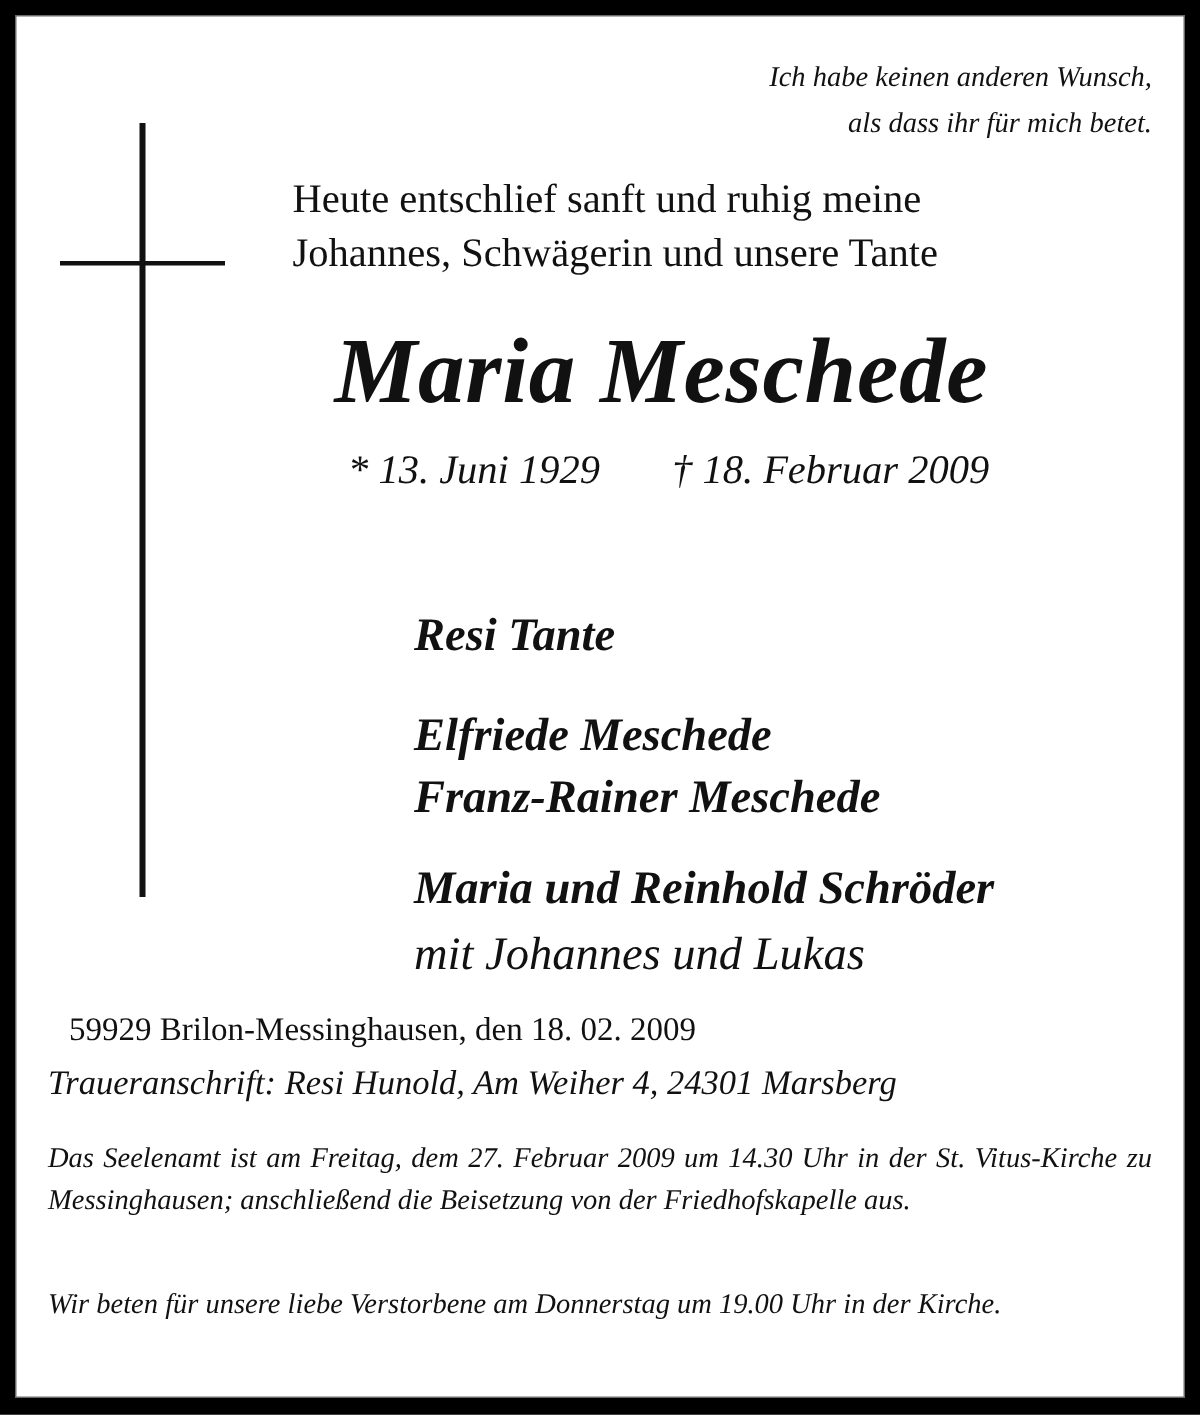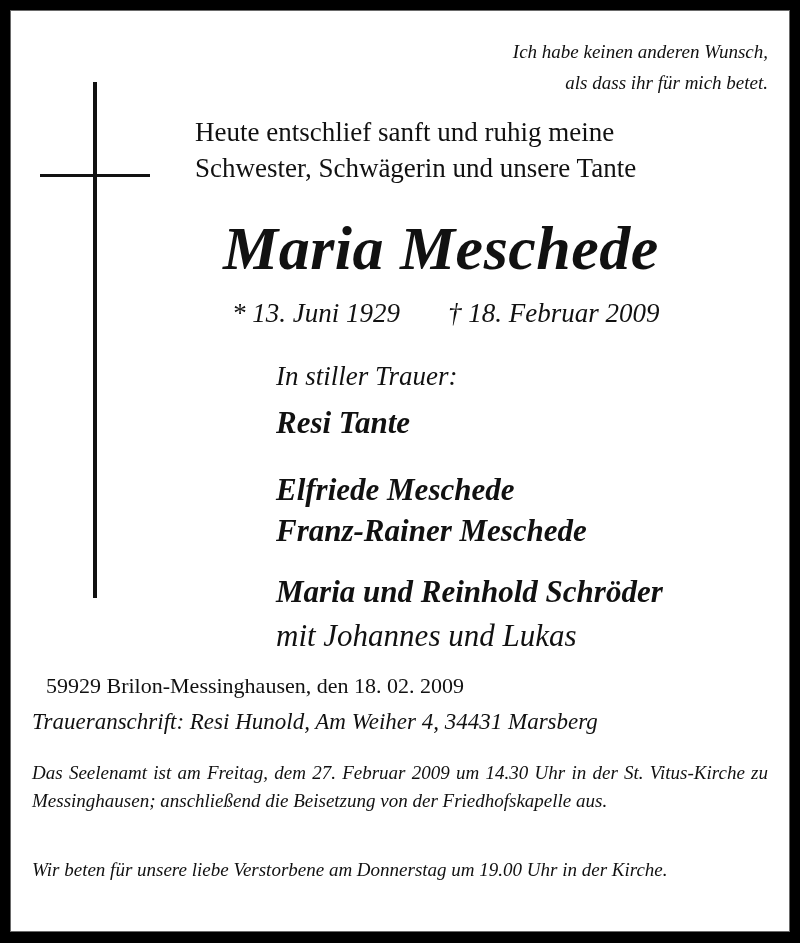--- a/index.html
+++ b/index.html
@@ -137,36 +137,35 @@
     <div>als dass ihr für mich betet.</div>
   </div>
 
   <div>
     <div class="cross-v"></div>
     <div class="cross-h"></div>
   </div>
 
   <div class="abs intro">
     <div>Heute entschlief sanft und ruhig meine</div>
-    <div>Schwester, Schwägerin und unsere Tante</div>
+    <div>Johannes, Schwägerin und unsere Tante</div>
   </div>
 
   <div class="abs deceased">Maria Meschede</div>
 
   <div class="abs dates">
     <span>* 13. Juni 1929</span><span class="gap"></span><span>† 18. Februar 2009</span>
   </div>
 
-  <div class="abs mourning">In stiller Trauer:</div>
 
   <div class="abs mourner" style="top:393px;">Resi Tante</div>
   <div class="abs mourner" style="top:447px;margin-top:13px;">Elfriede Meschede</div>
   <div class="abs mourner" style="top:501px;">Franz-Rainer Meschede</div>
   <div class="abs mourner" style="top:562px;">Maria und Reinhold Schröder</div>
   <div class="abs mourner-sub" style="top:606px;">mit Johannes und Lukas</div>
 
   <div class="abs place">59929 Brilon-Messinghausen, den 18. 02. 2009</div>
-  <div class="abs address">Traueranschrift: Resi Hunold, Am Weiher 4, 34431 Marsberg</div>
+  <div class="abs address">Traueranschrift: Resi Hunold, Am Weiher 4, 24301 Marsberg</div>
 
   <div class="abs notice" style="top:749px;">Das Seelenamt ist am Freitag, dem 27. Februar 2009 um 14.30 Uhr in der St. Vitus-Kirche zu Messinghausen; anschließend die Beisetzung von der Friedhofskapelle aus.</div>
   <div class="abs notice" style="top:846px;">Wir beten für unsere liebe Verstorbene am Donnerstag um 19.00 Uhr in der Kirche.</div>
 
 </div>
 
 </body></html>

